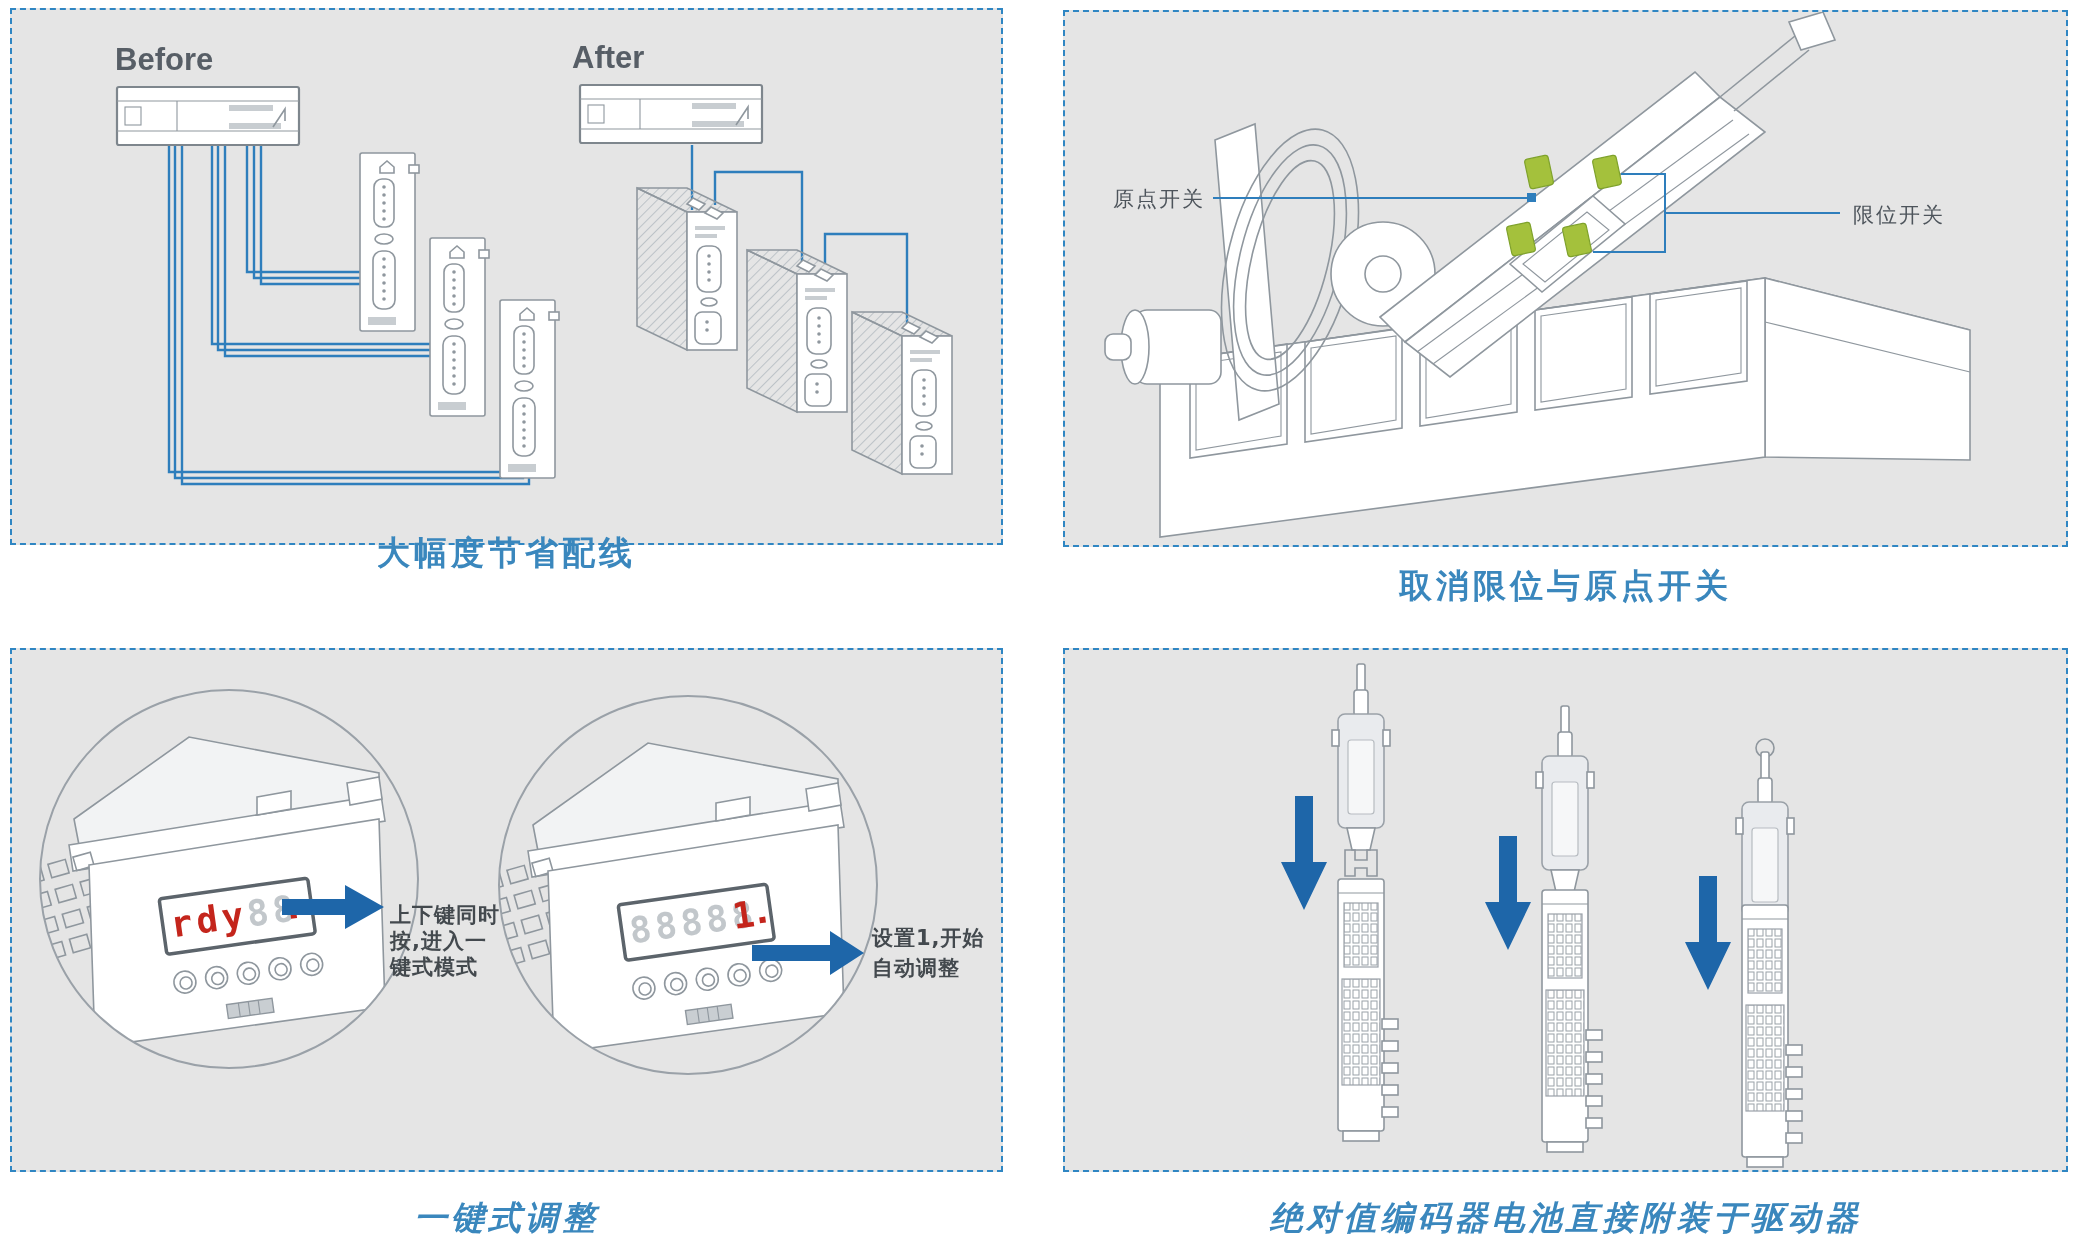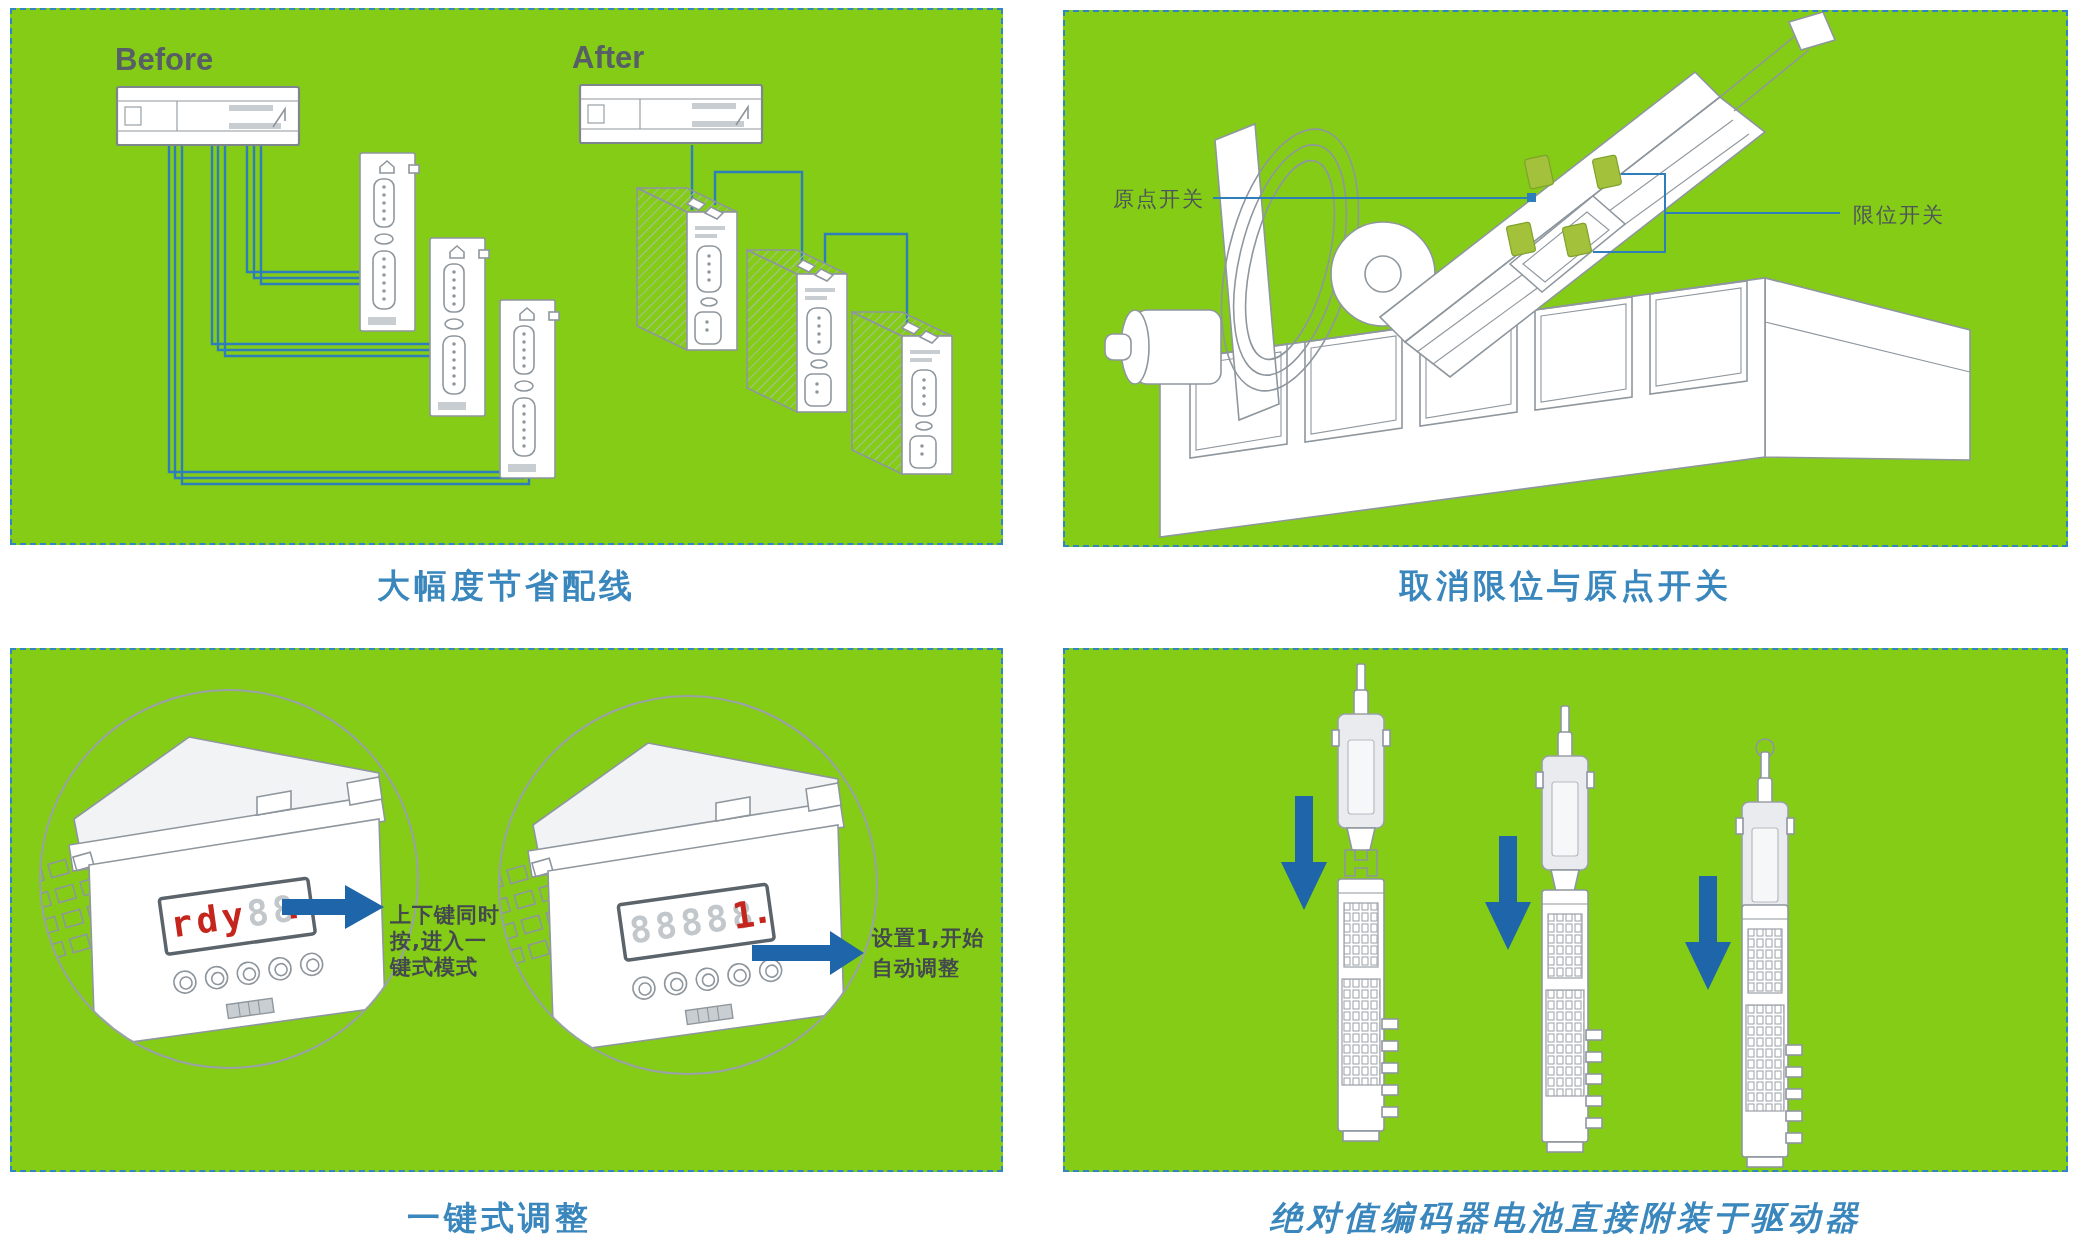--- a/index.html
+++ b/index.html
@@ -3,30 +3,30 @@
 <meta charset="utf-8">
 <style>
   :root{
     --border:#2f86c3; --cap:#3a87bd; --wire:#2e7ebc; --arrow:#1e66a9;
     --ink:#8f979e; --lbl:#4d545b; --green:#a4c13c; --greenline:#7fa22c;
     --red:#c4251c; --ghost:#c2c7cb;
   }
   html,body{margin:0;padding:0;}
   body{width:2076px;height:1255px;position:relative;background:#fff;
        font-family:"Liberation Sans","DejaVu Sans",sans-serif;overflow:hidden;}
-  .panel{position:absolute;border:2px dashed var(--border);box-sizing:border-box;background:#84cc16;}
+  .panel{position:absolute;border:2px dashed var(--border);box-sizing:border-box;background:#e5e5e5;}
   #panel-tl{left:10px;top:8px;width:993px;height:537px;}
   #panel-tr{left:1063px;top:10px;width:1005px;height:537px;}
   #panel-bl{left:10px;top:648px;width:993px;height:524px;}
   #panel-br{left:1063px;top:648px;width:1005px;height:524px;}
   .caption{position:absolute;text-align:center;font-size:33px;font-weight:bold;
            color:var(--cap);letter-spacing:4px;font-family:"DejaVu Sans","Liberation Sans",sans-serif;}
-  #cap1{left:10px;top:564px;width:993px;}
+  #cap1{left:10px;top:531px;width:993px;}
   #cap2{left:1063px;top:564px;width:1005px;font-family:Liberation Serif, serif;}
-  #cap3{left:3px;top:1196px;width:993px;}
+  #cap3{left:10px;top:1196px;width:993px;font-style:italic;}
   #cap4{left:1063px;top:1196px;width:1005px;font-style:italic;}
   .panel svg{position:absolute;left:0;top:0;width:100%;height:100%;}
   .ln{stroke:#8f979e;fill:#fff;stroke-width:1.6;}
   .lnf{stroke:#8f979e;fill:none;stroke-width:1.6;}
   .lt{stroke:#8f979e;fill:none;stroke-width:1.1;}
   .dk{stroke:#7e868d;fill:#fff;stroke-width:2.2;}
   .fillbar{fill:#c8cdd1;stroke:none;}
   .pin{fill:#8f979e;stroke:none;}
   .wire{stroke:var(--wire);stroke-width:2.4;fill:none;}
   .bluecall{stroke:var(--wire);stroke-width:2;fill:none;}

